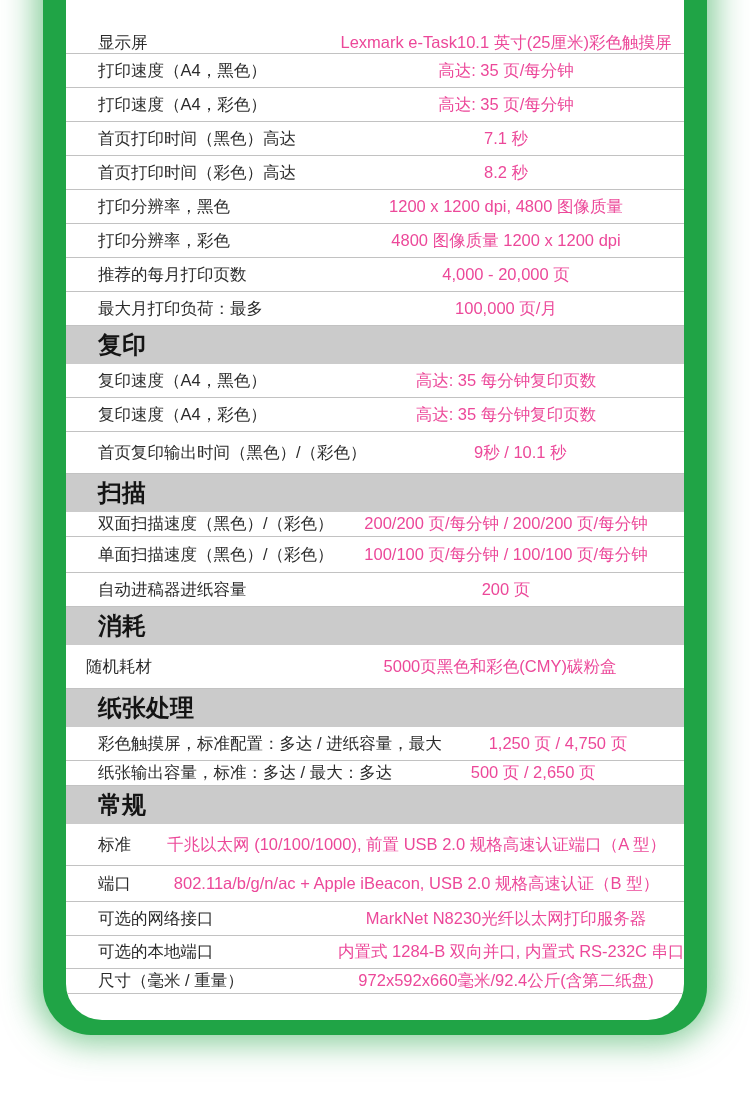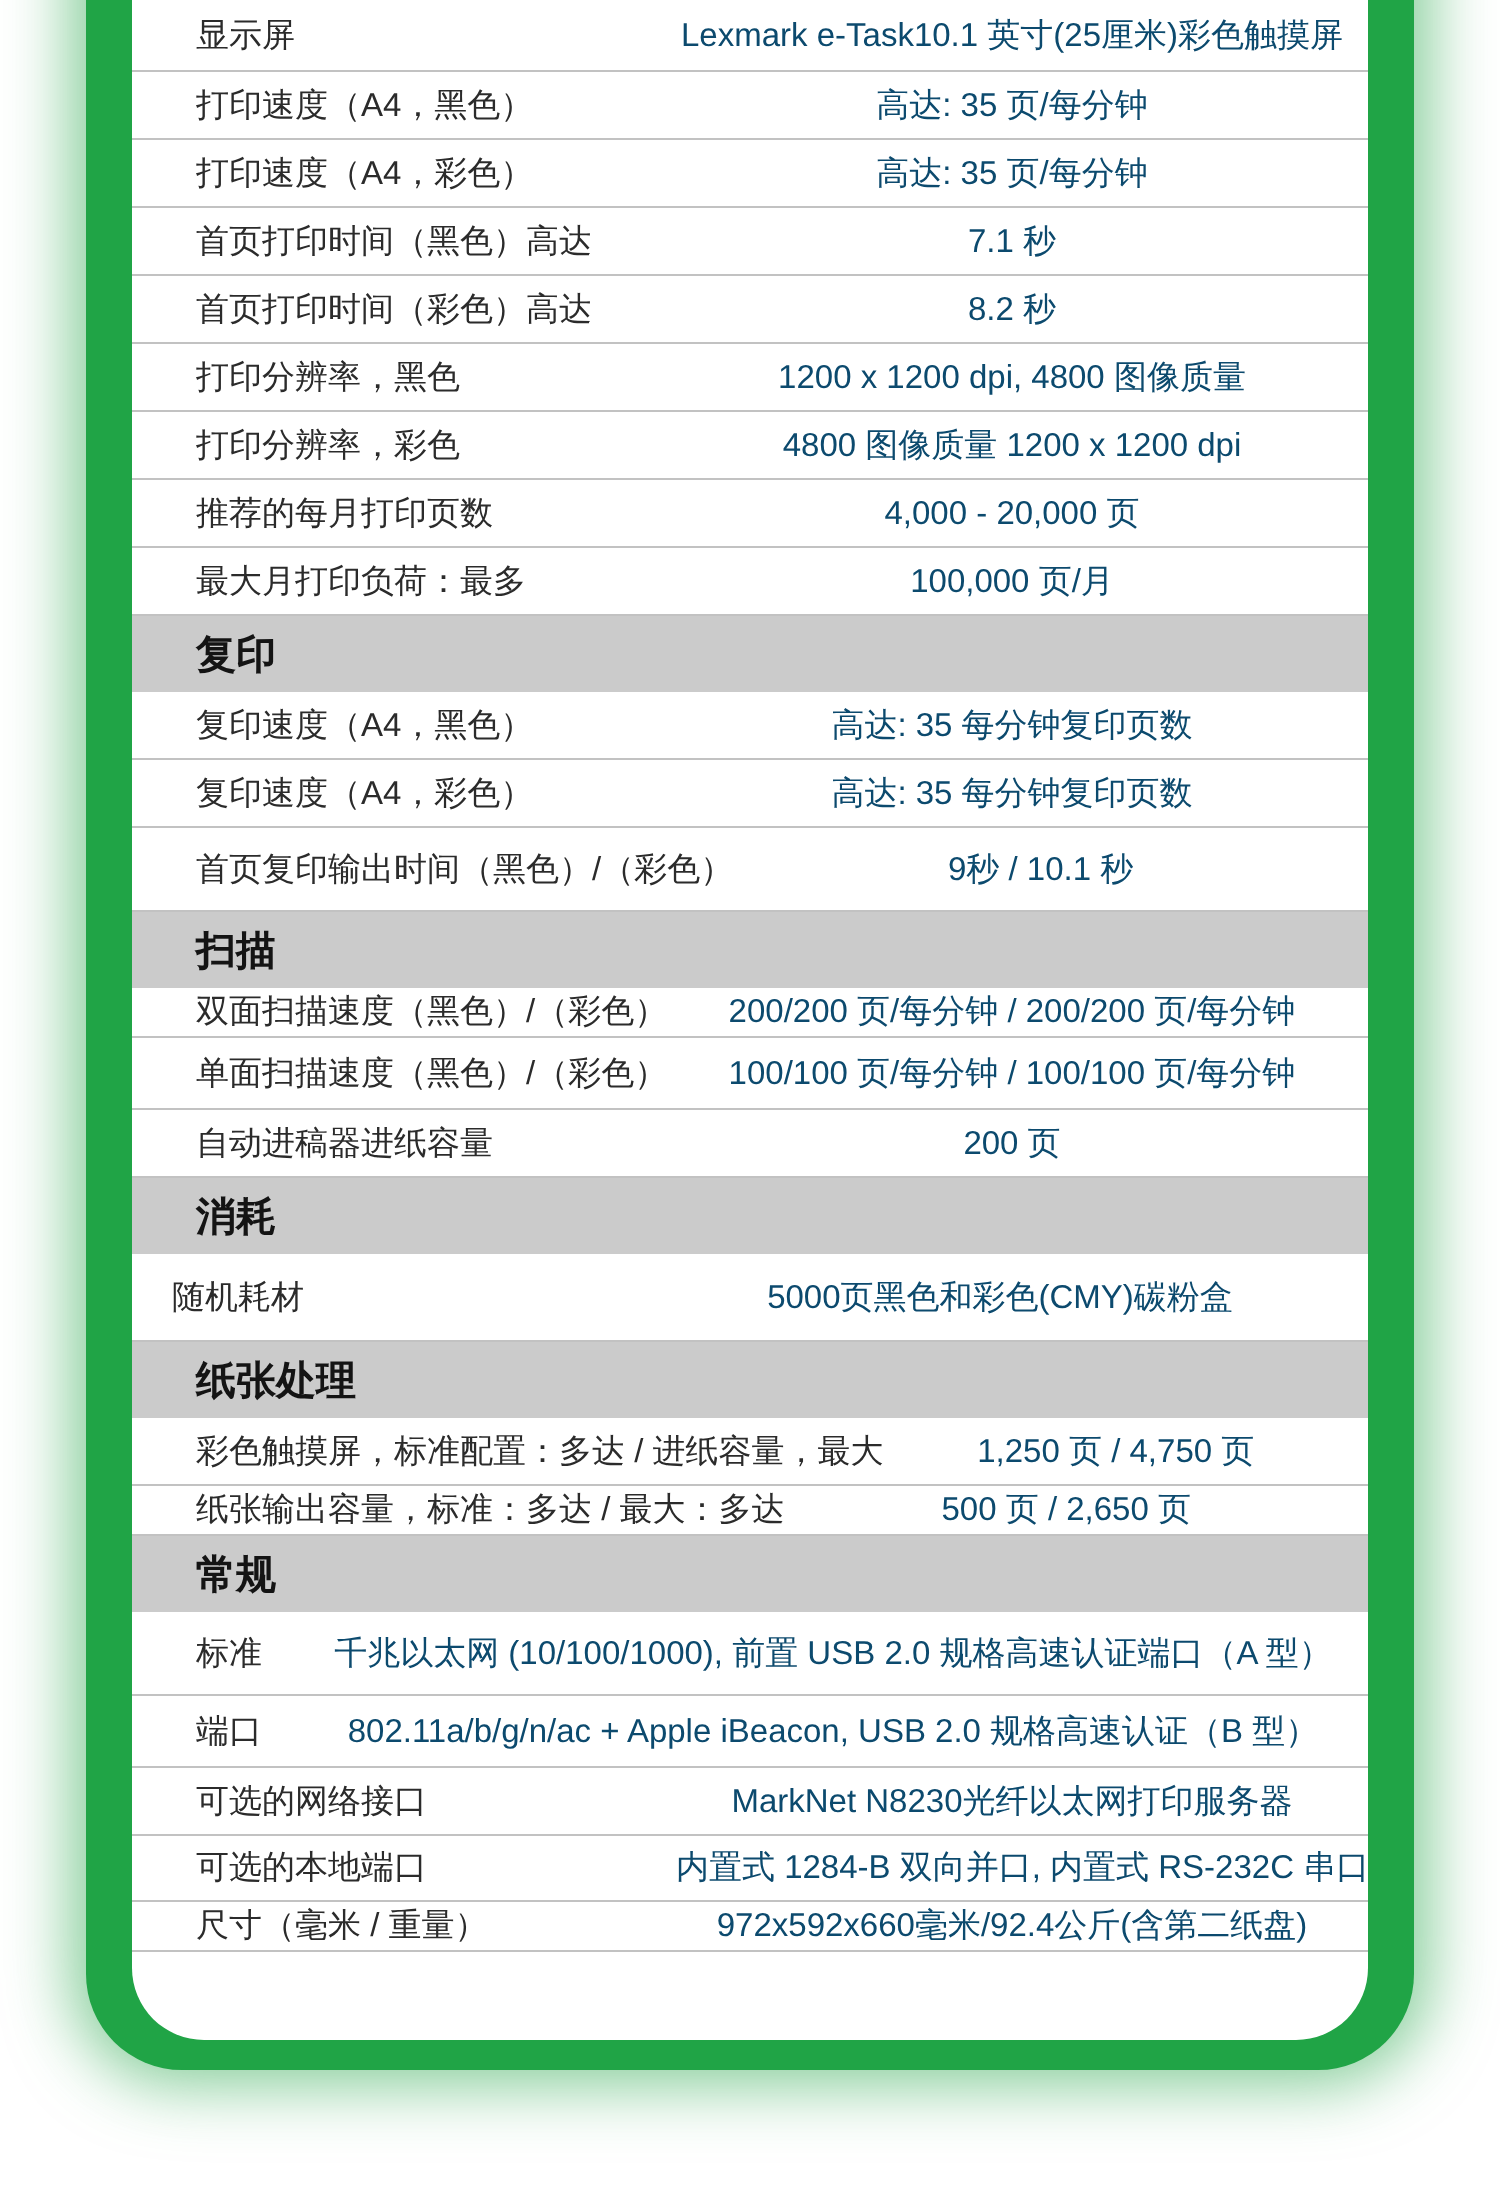--- a/index.html
+++ b/index.html
@@ -15,27 +15,27 @@
   .card{
     position:absolute;left:23px;top:40px;width:618px;height:1020px;
     background:#ffffff;border-radius:0 0 36px 36px;overflow:hidden;
   }
   .row{
     display:flex;align-items:center;box-sizing:border-box;
     height:34px;border-bottom:1px solid #c2c2c2;
     padding:0 10px 0 32px;font-size:16.5px;color:#222222;
   }
   .lbl{min-width:240px;white-space:nowrap;color:#2b2b2b;}
-  .val{flex:1;text-align:center;white-space:nowrap;color:#0c4a6e;}
+  .val{flex:1;text-align:center;white-space:nowrap;color:#ec4899;}
   .no-minw .lbl{min-width:0;margin-right:28px;}
   .sec{
     display:flex;align-items:center;box-sizing:border-box;height:38px;
-    background:#cbcbcb;padding-left:32px;font-size:20px;font-weight:bold;color:#141414;
+    background:#cbcbcb;padding-left:32px;font-size:24px;font-weight:bold;color:#141414;
   }
-  .h22{height:36px;} .h33{height:33px;} .h35{height:25px;} .h36{height:36px;}
+  .h22{height:22px;margin-top:32px;} .h33{height:33px;} .h35{height:25px;} .h36{height:36px;}
   .h42{height:42px;} .h44{height:44px;padding-left:20px;}
 </style>
 </head>
 <body>
 
 <div class="frame">
   <div class="card">
 
     <div class="row h22">
       <span class="lbl">显示屏</span>

